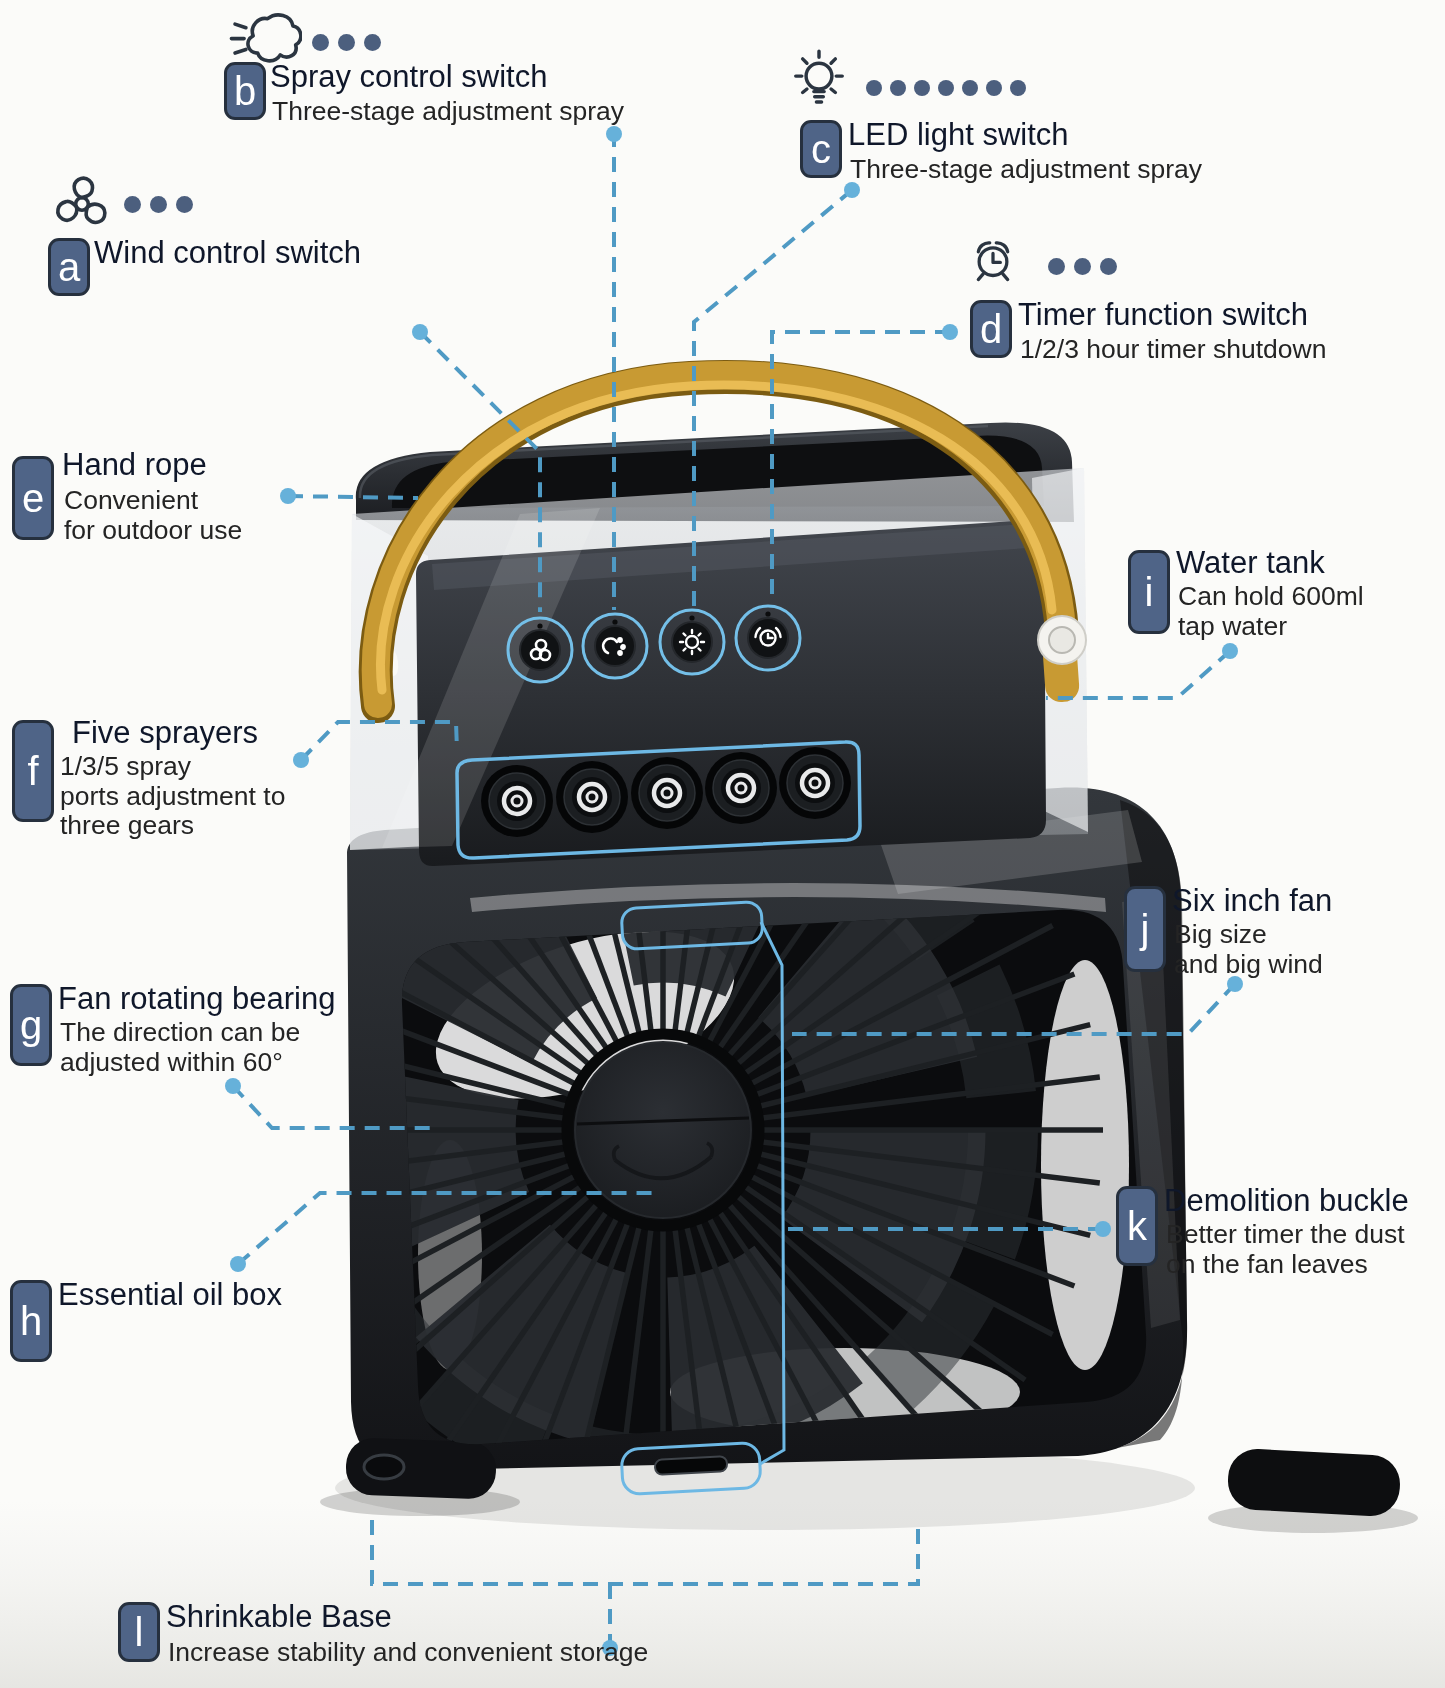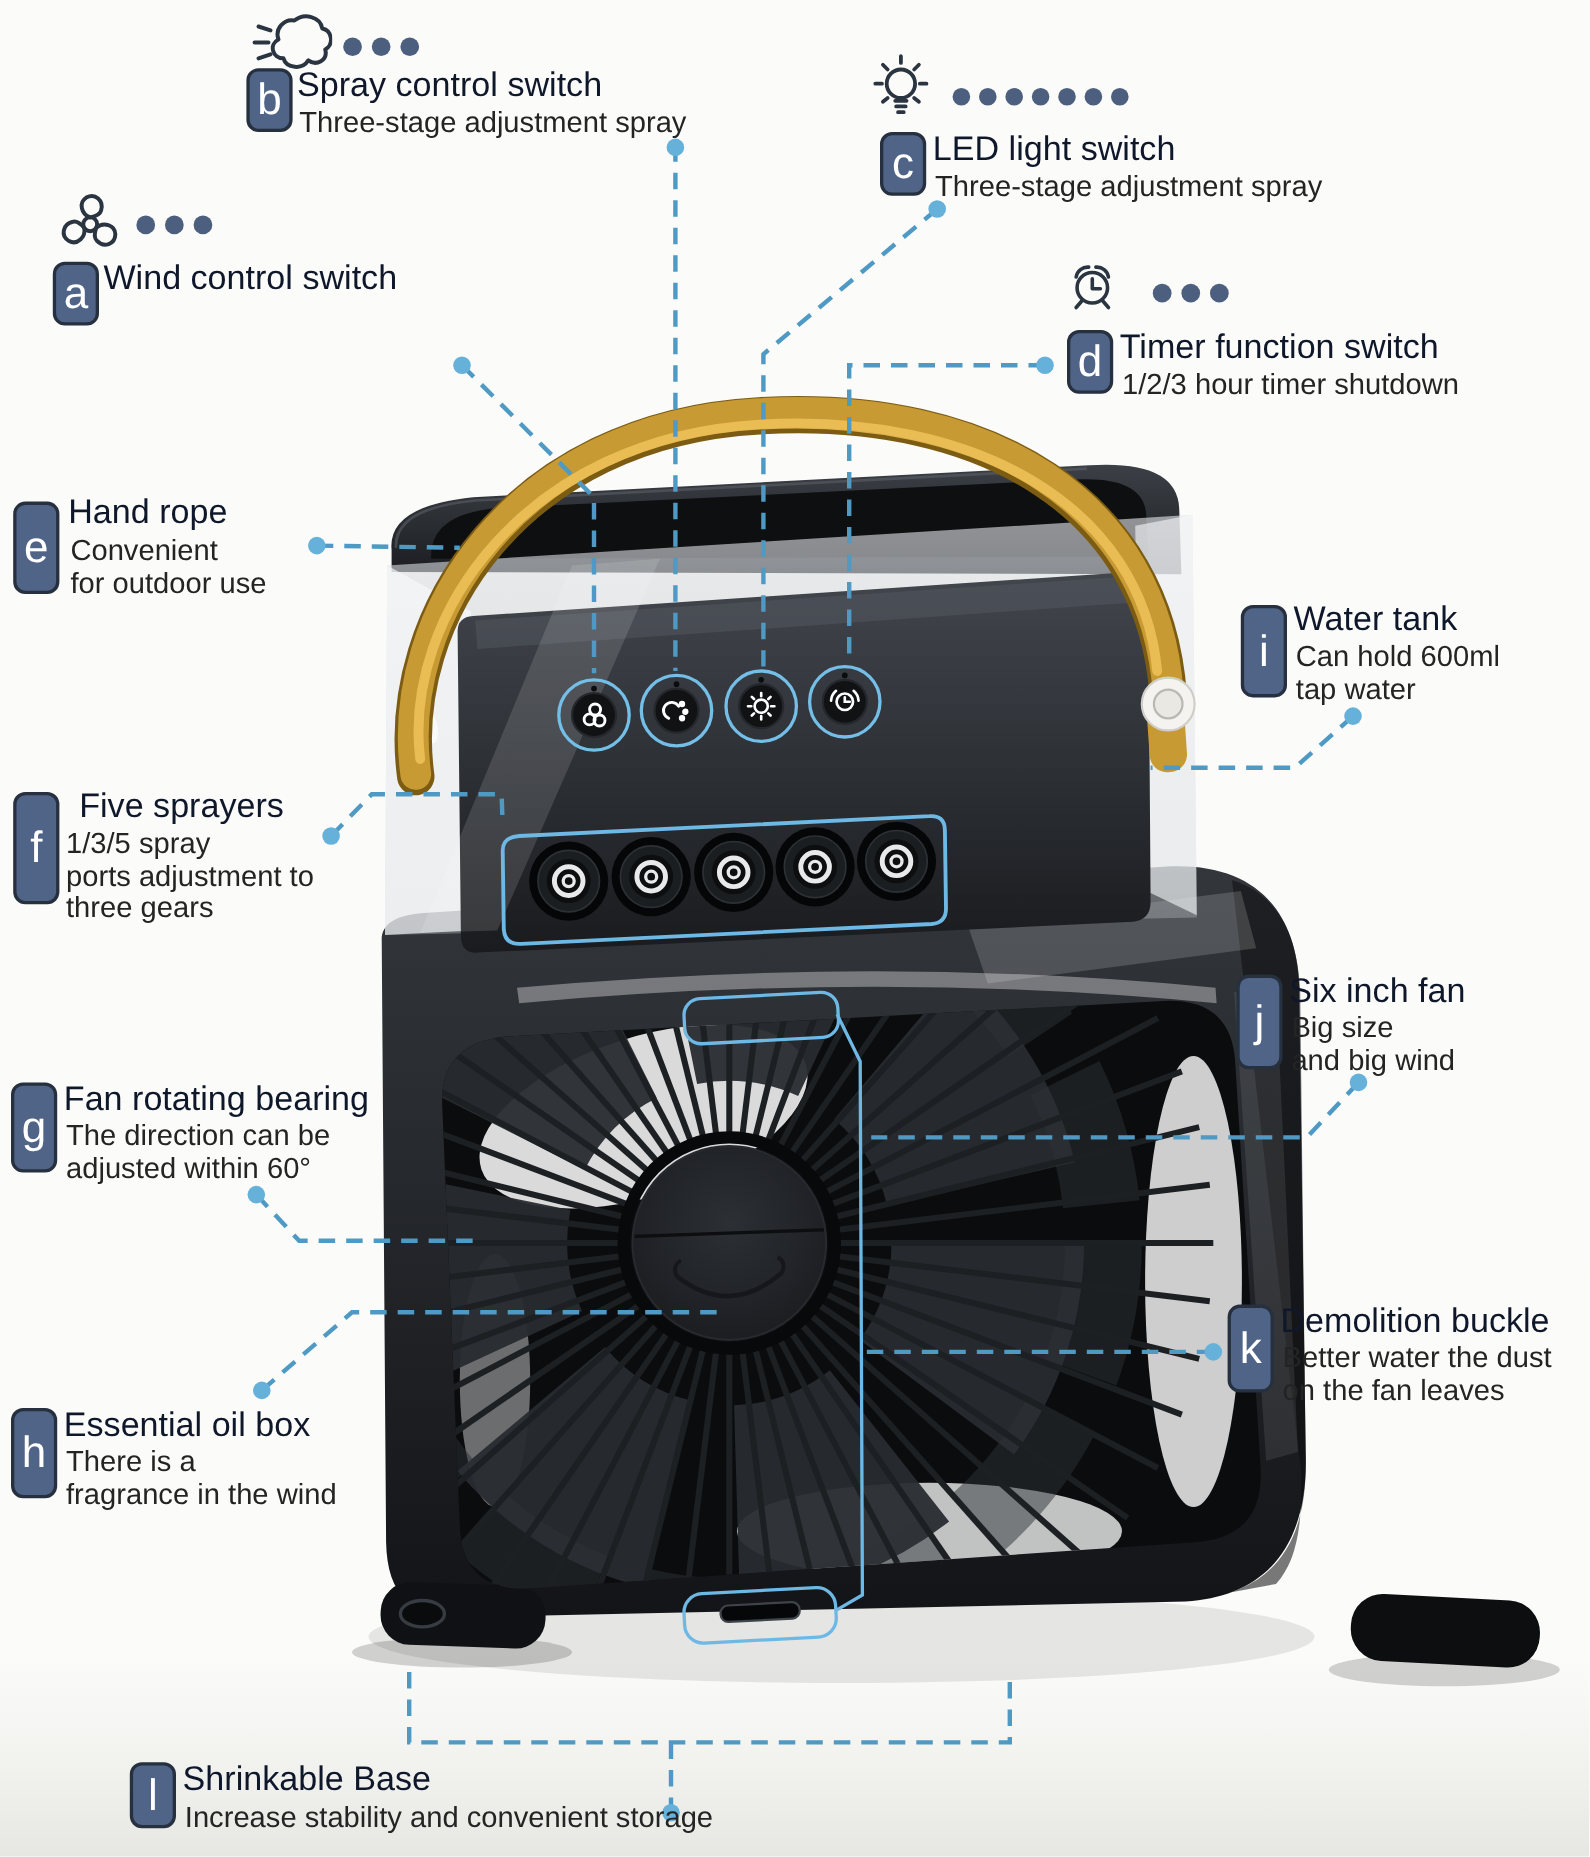--- a/index.html
+++ b/index.html
@@ -410,24 +410,20 @@
 <div class="abs ann-title" style="left:58px;top:982px;">Fan rotating bearing</div>
 <div class="abs ann-sub" style="left:60px;top:1018px;">
   <div>The direction can be</div>
   <div>adjusted within 60°</div>
 </div>
 
 <div class="abs badge" style="left:10px;top:1280px;height:82px;">
       <span>h</span>
     </div>
 <div class="abs ann-title" style="left:58px;top:1278px;">Essential oil box</div>
-<div class="abs ann-sub" style="left:60px;top:1314px;">
-  <div>There is a</div>
-  <div>fragrance in the wind</div>
-</div>
 
 <div class="abs badge" style="left:1128px;top:550px;height:84px;">
       <span>i</span>
     </div>
 <div class="abs ann-title" style="left:1176px;top:546px;">Water tank</div>
 <div class="abs ann-sub" style="left:1178px;top:582px;">
   <div>Can hold 600ml</div>
   <div>tap water</div>
 </div>
 
@@ -438,21 +434,21 @@
 <div class="abs ann-sub" style="left:1174px;top:920px;">
   <div>Big size</div>
   <div>and big wind</div>
 </div>
 
 <div class="abs badge" style="left:1116px;top:1186px;height:80px;">
       <span>k</span>
     </div>
 <div class="abs ann-title" style="left:1164px;top:1184px;">Demolition buckle</div>
 <div class="abs ann-sub" style="left:1166px;top:1220px;">
-  <div>Better water the dust</div>
+  <div>Better timer the dust</div>
   <div>on the fan leaves</div>
 </div>
 
 <div class="abs badge" style="left:118px;top:1602px;height:60px;">
       <span>l</span>
     </div>
 <div class="abs ann-title" style="left:166px;top:1600px;">Shrinkable Base</div>
 <div class="abs ann-sub" style="left:168px;top:1638px;">
   <div>Increase stability and convenient storage</div>
 </div>

